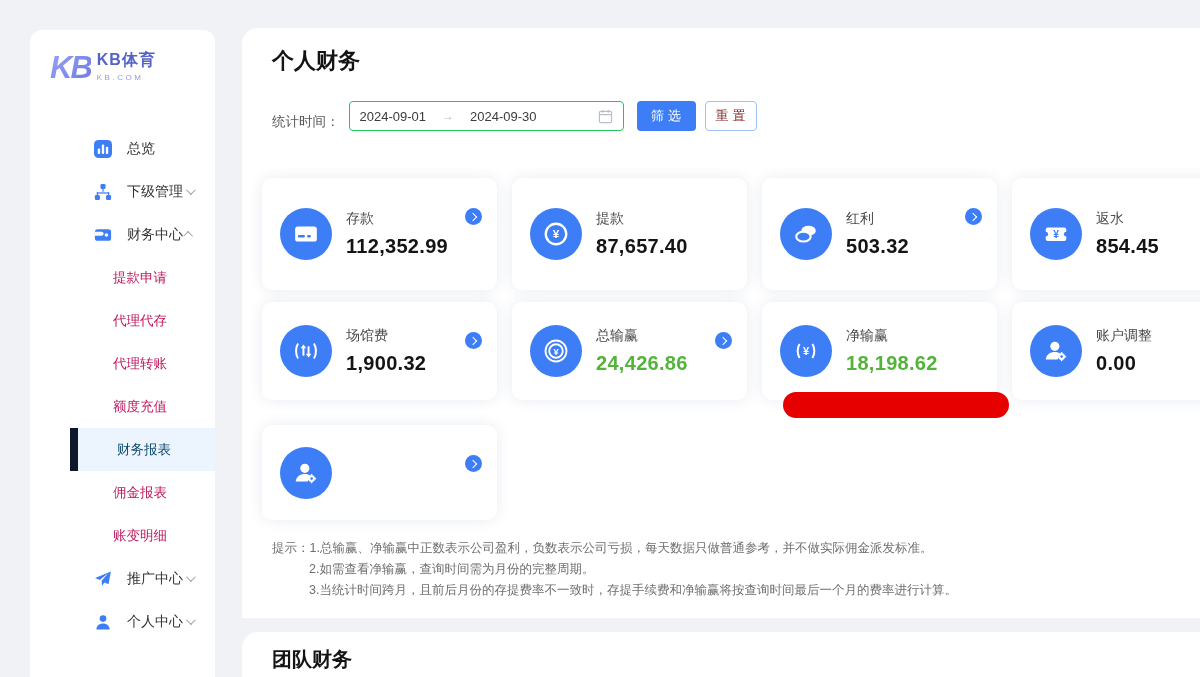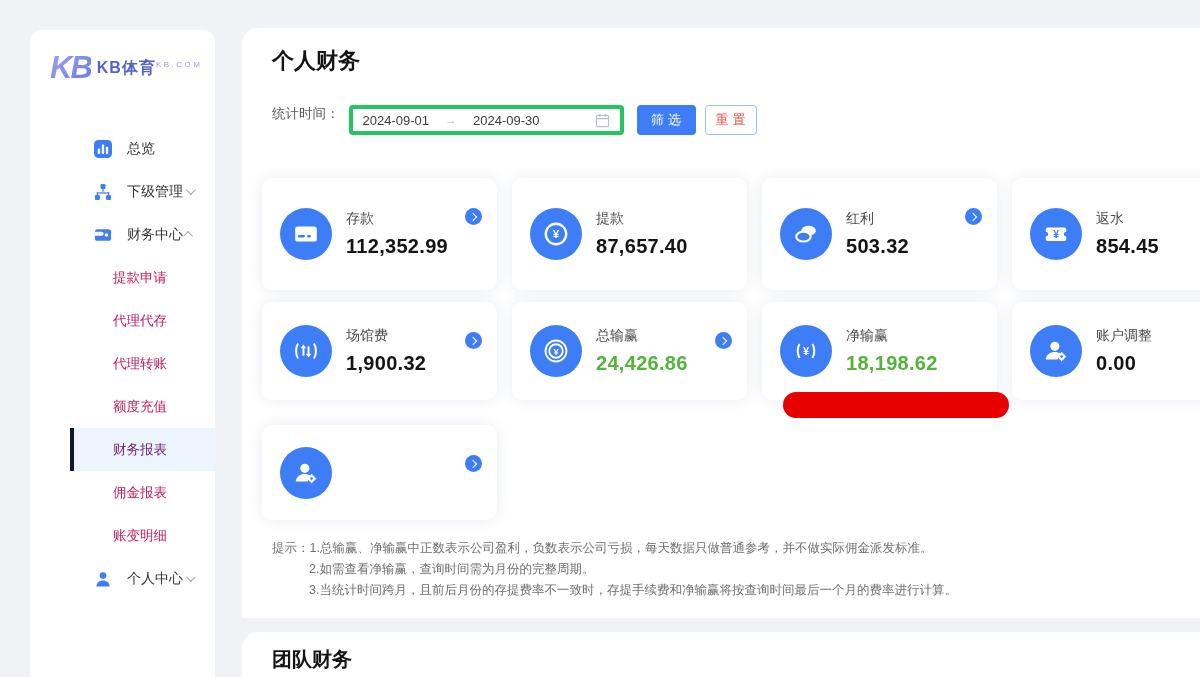--- a/index.html
+++ b/index.html
@@ -8,59 +8,59 @@
     position:relative; overflow:hidden;
     background:#f1f2f6;
     font-family:"Liberation Sans","DejaVu Sans",sans-serif;
     color:#333;
   }
   
   .sidebar {
     position:absolute; left:30px; top:30px; width:185px; height:647px;
     background:#fff; border-radius:12px 12px 0 0;
   }
-  .logo { display:flex; align-items:center; padding:20px 8px 0 20px; }
+  .logo { display:flex; align-items:flex-start; padding:20px 8px 0 20px; }
   .logo-mark {
     font-size:31px; font-weight:900; font-style:italic; letter-spacing:-2px;
     background:linear-gradient(135deg,#9aa4f2,#6a79e6);
     -webkit-background-clip:text; background-clip:text; color:transparent;
   }
-  .logo-text { margin-left:6px; display:flex; flex-direction:row; }
+  .logo-text { margin-left:6px; display:flex; flex-direction:column; }
   .logo-title { font-size:16px; font-weight:bold; color:#5563c6; letter-spacing:1px; }
   .logo-sub { font-size:8px; letter-spacing:2.5px; color:#959dd6; margin-top:2px; }
   .menu { position:absolute; top:97px; left:0; right:0; }
   .s-item { display:flex; align-items:center; height:43px; padding-left:24px; cursor:pointer; font-size:14px; color:#333;margin-left:40px; }
   .s-item .s-ico { width:18px; height:18px; display:flex; align-items:center; justify-content:center; margin-right:15px; }
   .s-item.sub { padding-left:43px; font-size:13.5px; color:#be185d; }
-  .s-item.sub.active { background:#ecf4fe; color:#701a75; border-left:4px solid #0f172a; padding-left:39px; }
+  .s-item.sub.active { background:#ecf4fe; color:#0c4a6e; border-left:8px solid #0f172a; padding-left:39px; }
   .s-chev { width:7px; height:7px; border-right:1.5px solid #9aa0aa; border-bottom:1.5px solid #9aa0aa; margin-left:auto; margin-right:22px; }
   .s-chev.down { transform:rotate(45deg) translateY(-2px); }
   .s-chev.up { transform:rotate(-135deg) translateY(-2px); }
   
   .main-panel {
     position:absolute; left:242px; top:28px; width:1010px; height:590px;
     background:#fff; border-radius:16px 16px 0 0;
   }
   .page-title { position:absolute; left:30px; top:18px; font-size:22px; font-weight:bold; color:#141414; }
-  .filter-row { position:absolute; left:30px; top:77px; height:26px; display:flex; align-items:flex-start; }
+  .filter-row { position:absolute; left:30px; top:77px; height:26px; display:flex; align-items:flex-end; }
   .f-label { font-size:13.5px; color:#5a5a5a; margin-right:9px; }
   .date-range {
-    width:275px; height:30px; border:4px solid #22c55e; border-radius:4px;
+    width:275px; height:30px; border:1px solid #22c55e; border-radius:4px;
     display:flex; align-items:center; padding:0 10px; font-size:13px; color:#3c3c3c; background:#fff;
   }
   .date-range .arrow { color:#b9b9b9; margin:0 16px; font-size:12px; }
   .date-range .cal { margin-left:auto; display:flex; }
   .btn-primary {
     margin-left:13px; width:59px; height:30px; border:none; border-radius:4px;
     background:#3d7ef6; color:#fff; font-size:13px; letter-spacing:4px; padding-left:4px; cursor:pointer;
     font-family:inherit;
   }
   .btn-ghost {
     margin-left:9px; width:52px; height:30px; border:1px solid #9ec0f8; border-radius:4px;
-    background:#fff; color:#ef4444; font-size:13px; letter-spacing:4px; padding-left:4px; cursor:pointer;
+    background:#fff; color:#7f1d1d; font-size:13px; letter-spacing:4px; padding-left:4px; cursor:pointer;
     font-family:inherit;
   }
   
   .cards-row { position:absolute; left:20px; display:flex; gap:15px; }
   .row1 { top:150px; } .row1 .card { height:112px; }
   .row2 { top:274px; } .row2 .card { height:98px; }
   .row3 { top:397px; } .row3 .card { height:95px; }
   .card {
     position:relative; width:235px; background:#fff; border-radius:10px;
     box-shadow:0 0 14px rgba(30,60,120,0.10);
@@ -159,20 +159,29 @@
       <span class="s-label">额度充值</span>
     </div>
     <div class="s-item sub active">
       <span class="s-label">财务报表</span>
     </div>
     <div class="s-item sub">
       <span class="s-label">佣金报表</span>
     </div>
     <div class="s-item sub">
       <span class="s-label">账变明细</span>
+    </div>
+    <div class="s-item">
+      <span class="s-ico">
+          <svg width="18" height="18" viewBox="0 0 20 20" fill="#3d7ef6">
+            <path d="M18.8 1.6L1.2 9l5.2 2.1 9.3-7.4-7.2 8.3.4 5.8 2.6-4 4.6 1.9z"></path>
+          </svg>
+        </span>
+      <span class="s-label">推广中心</span>
+      <span class="s-chev down"></span>
     </div>
     <div class="s-item">
       <span class="s-ico">
           <svg width="18" height="18" viewBox="0 0 20 20" fill="#3d7ef6">
             <circle cx="10" cy="6.2" r="3.7"></circle>
             <path d="M2.6 18.2c.3-4.3 3.5-6.6 7.4-6.6s7.1 2.3 7.4 6.6z"></path>
           </svg>
         </span>
       <span class="s-label">个人中心</span>
       <span class="s-chev down"></span>

